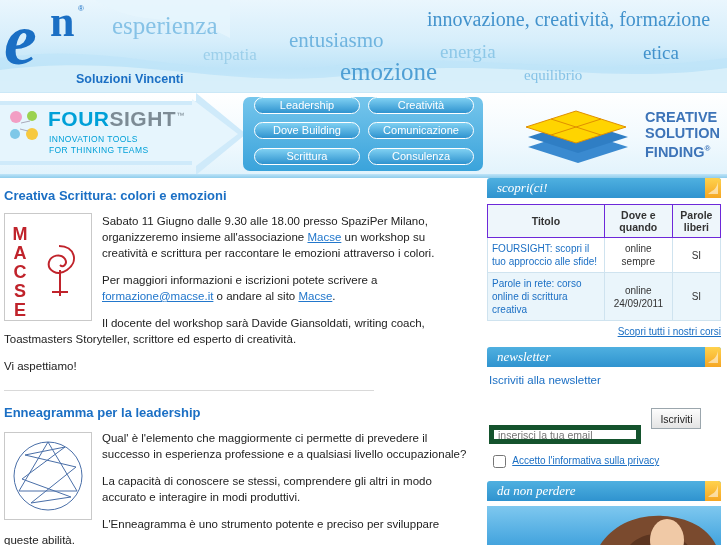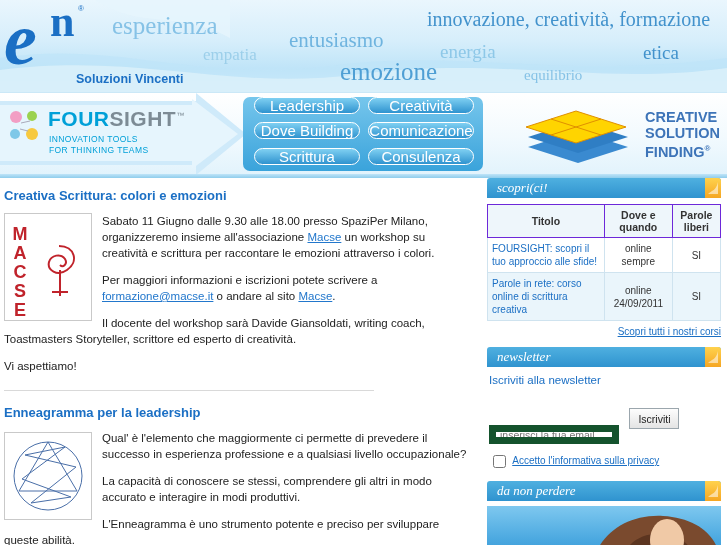--- a/index.html
+++ b/index.html
@@ -89,21 +89,21 @@
     background: linear-gradient(to bottom,#76c6ec,#3aa3db);
     border-radius: 7px;
   }
   .menu-btn {
     position: absolute;
     height: 17px;
     background: linear-gradient(to bottom,#7fd0f2,#2f93cf);
     border: 1px solid #ffffff;
     border-radius: 9px;
     color: #ffffff;
-    font-size: 15px;
+    font-size: 11px;
     text-align: center;
     line-height: 15px;
     cursor: pointer;
     white-space: nowrap;
   }
   .mb1 { left: 254px; top: 97px; width: 106px; }
   .mb2 { left: 368px; top: 97px; width: 106px; }
   .mb3 { left: 254px; top: 122px; width: 106px; }
   .mb4 { left: 368px; top: 122px; width: 106px; }
   .mb5 { left: 254px; top: 148px; width: 106px; }
@@ -223,22 +223,22 @@
   table.scopri tr.alt td { background: #eaf5fb; }
   .scopri-more {
     text-align: right; font-size: 10px; margin: 5px 6px 0 0;
   }
 
   .news-label {
     font-size: 11.5px; color: #1b6fc4; margin: 7px 0 7px 8px;
   }
   .news-row { margin-left: 8px; }
   input.email {
-    width: 130px; height: 19px;
-    border: 7px solid #14532d;
+    width: 152px; height: 19px;
+    border: 5px solid #14532d;
     font-size: 10.5px; color: #777;
     padding: 0 4px;
     vertical-align: middle;
     margin-top: 32px;
   }
   button.iscriviti {
     height: 21px; min-width: 50px;
     margin-left: 6px;
     border: 1px solid #9ba6ad;
     background: linear-gradient(to bottom,#fdfdfd,#e4e4e4);

